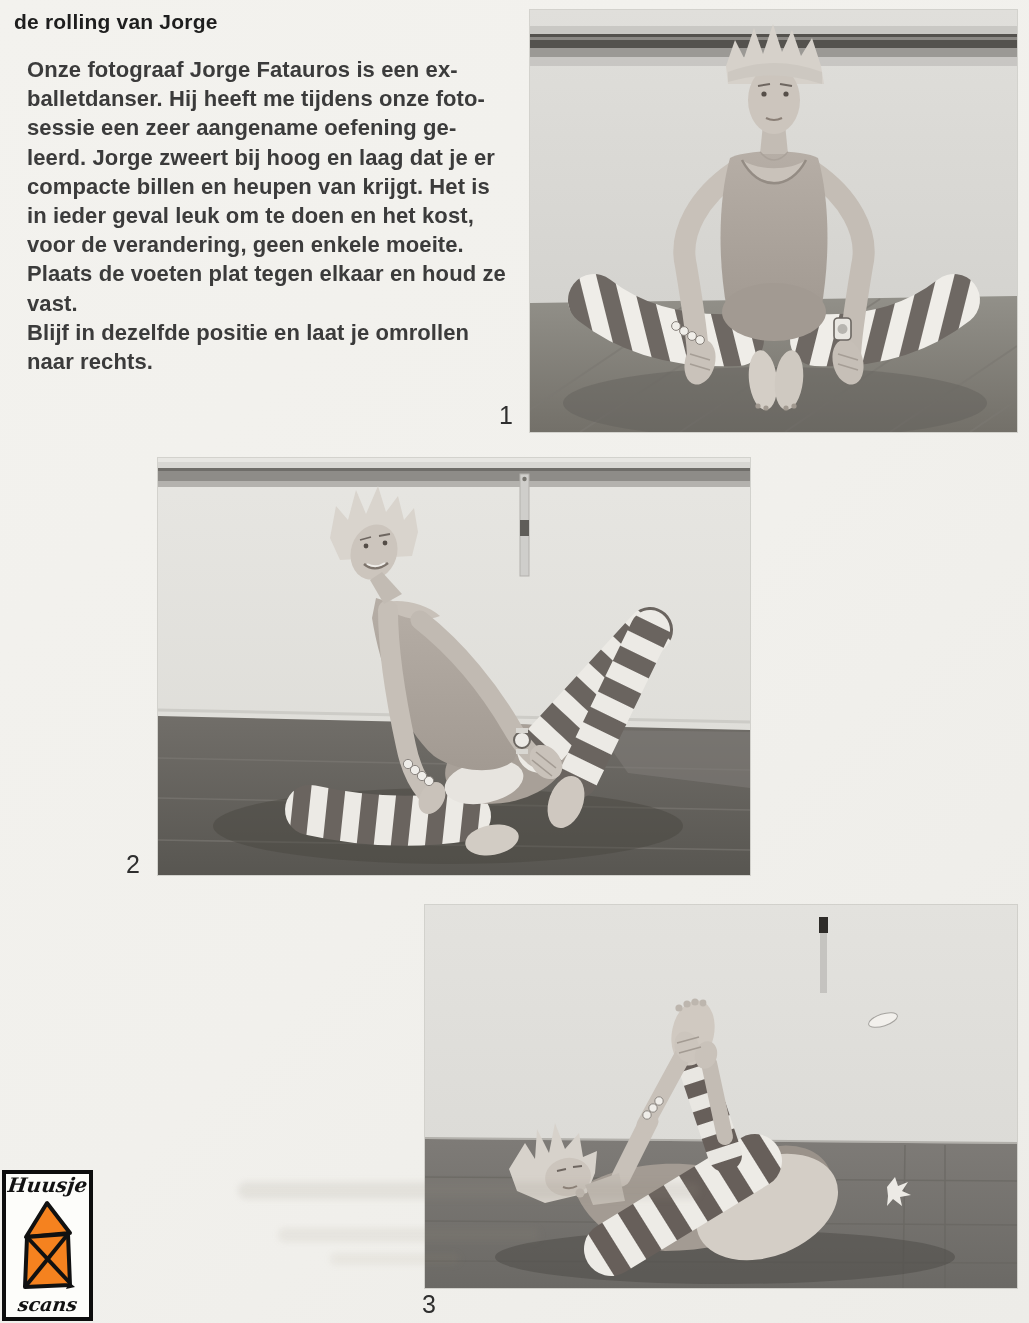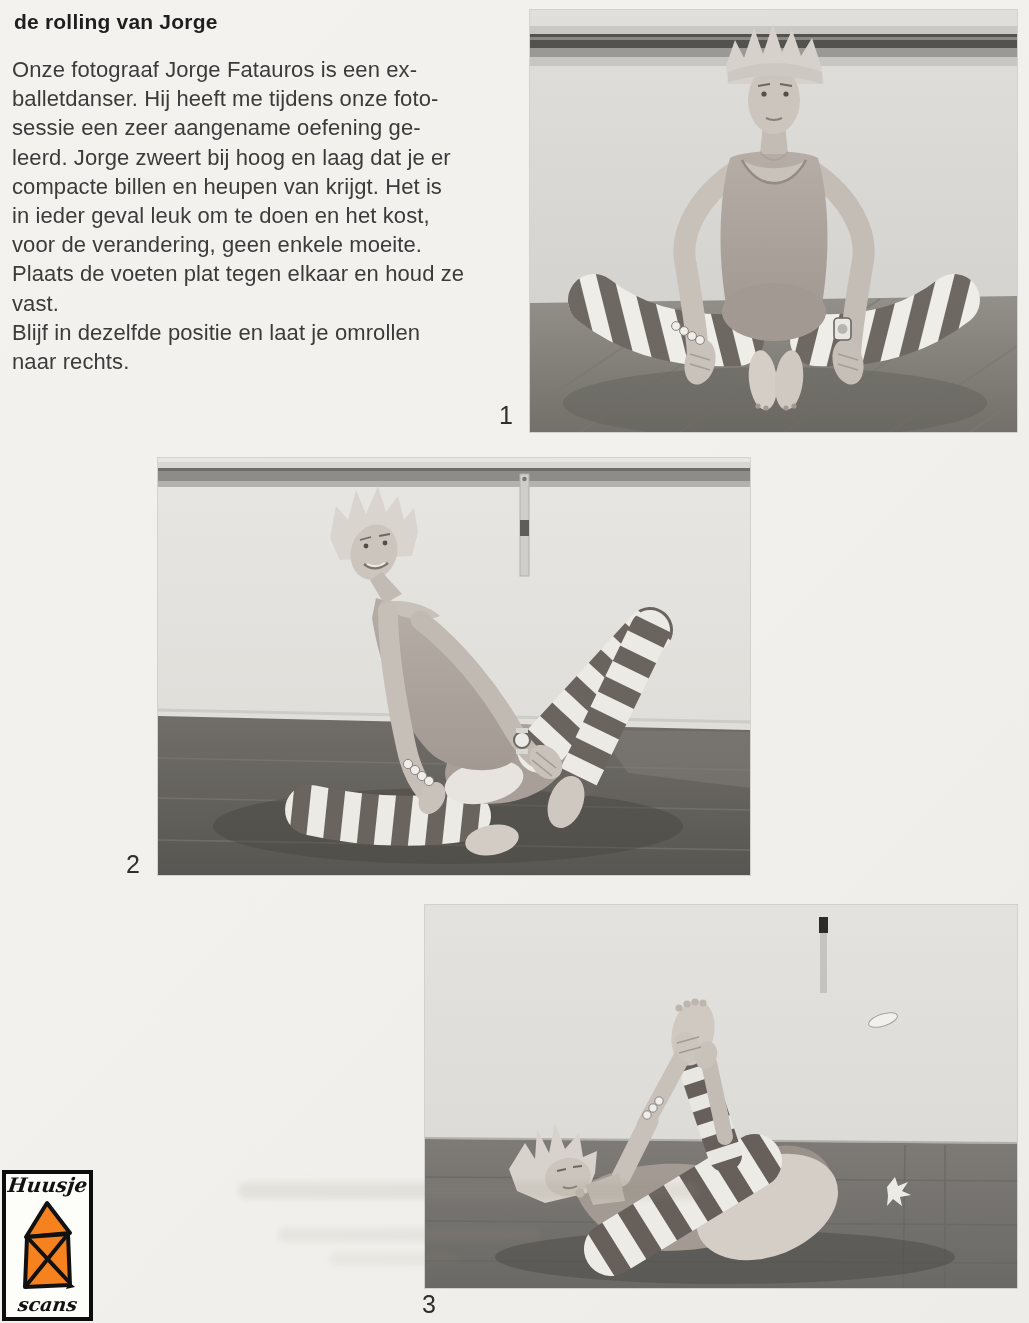--- a/index.html
+++ b/index.html
@@ -8,23 +8,23 @@
     background:linear-gradient(135deg,#f3f2ee 0%,#f1f0ec 55%,#edecE8 100%);
     font-family:"Liberation Sans",sans-serif;
     overflow:hidden;
   }
   .title{
     position:absolute; left:14px; top:10px;
     font-size:21px; font-weight:bold; color:#1e1e1e; letter-spacing:.2px;
     margin:0;
   }
   .bodytext{
-    position:absolute; left:12px; top:55px; width:515px;
+    position:absolute; left:27px; top:55px; width:515px;
     font-size:22px; line-height:29.2px; color:#3b3b3b;
-    letter-spacing:.1px; white-space:pre-line;
+    letter-spacing:.1px; white-space:pre-line;font-weight:bold;
   }
   .photo{position:absolute; margin:0; padding:0; box-shadow:0 0 0 1px rgba(120,118,112,.25);}
   .photo svg{display:block;}
   .photo1{left:530px; top:10px;  width:487px; height:422px;}
   .photo2{left:158px; top:458px; width:592px; height:417px;}
   .photo3{left:425px; top:905px; width:592px; height:383px;}
   .pnum{
     position:absolute; font-size:25px; color:#2e2e2e; line-height:1;
   }
   .pnum1{left:499px; top:403px;}

